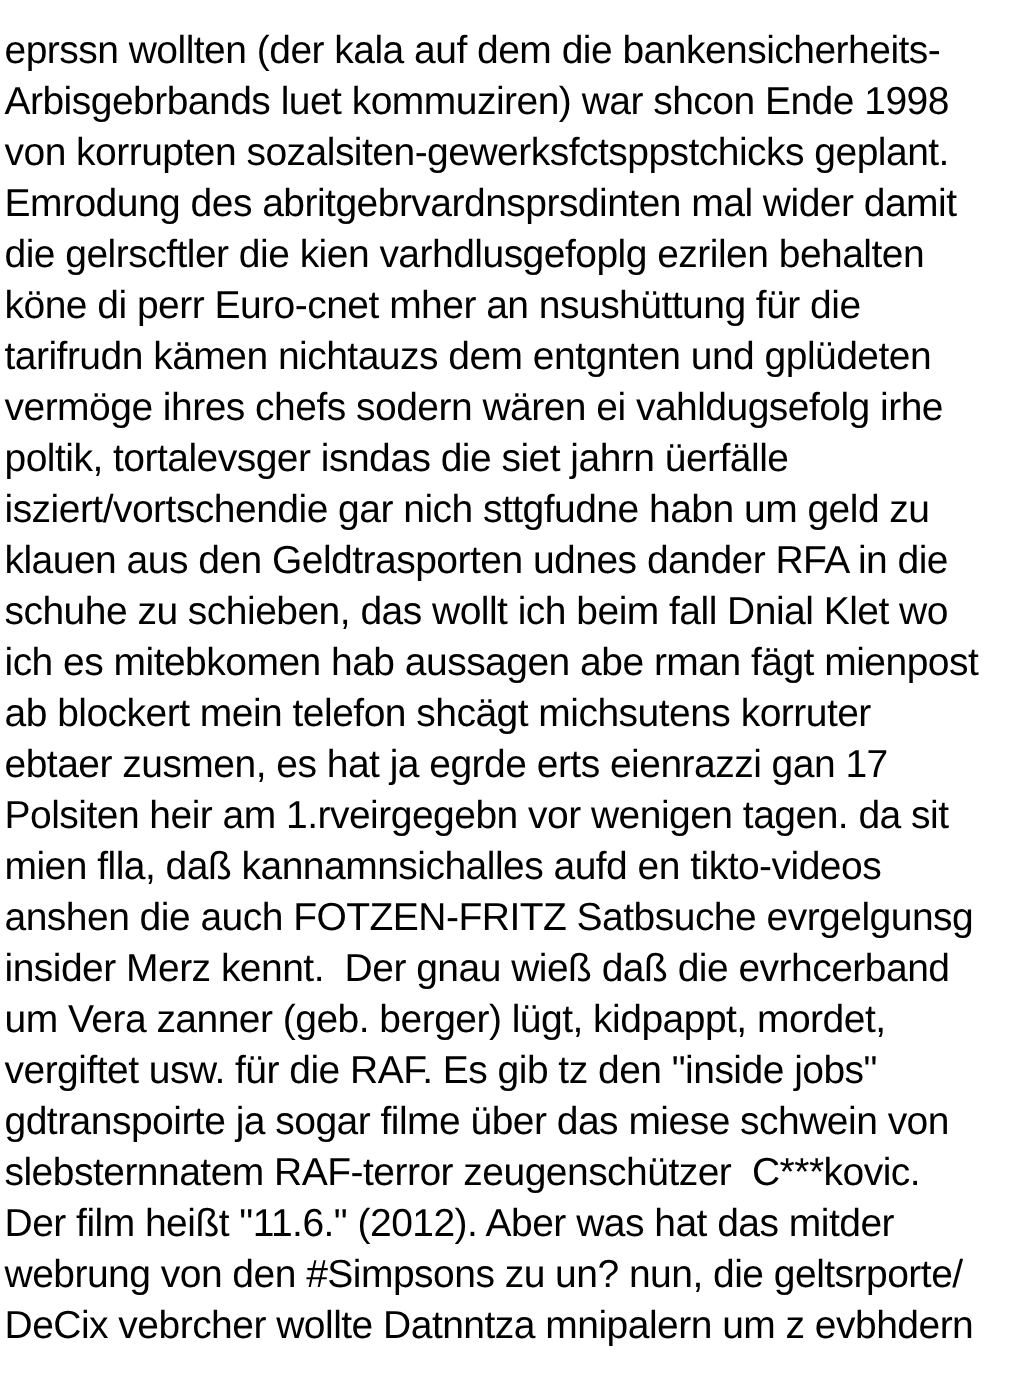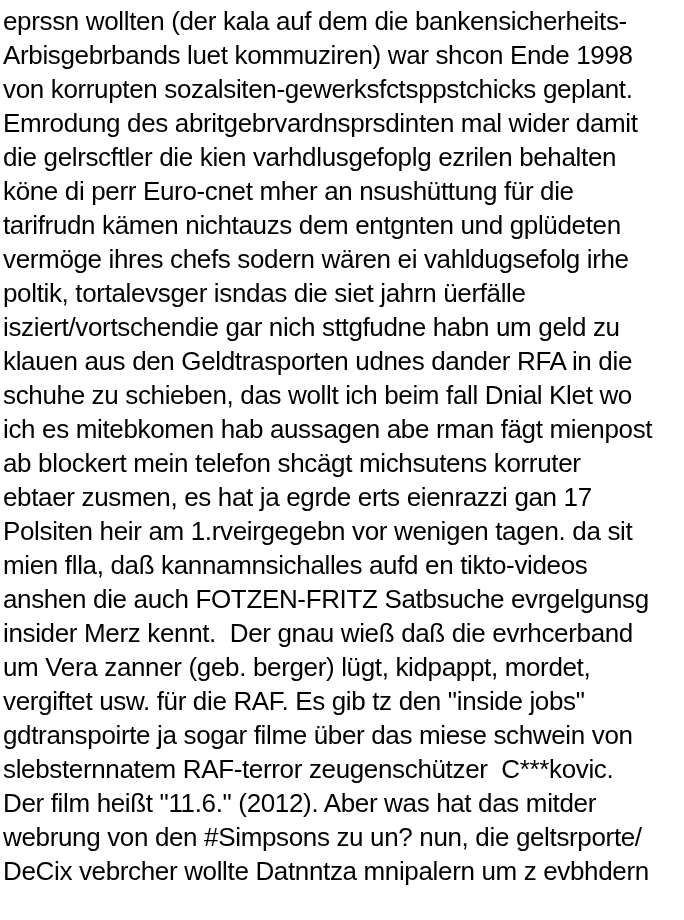--- a/index.html
+++ b/index.html
@@ -7,20 +7,21 @@
     padding: 0;
     background: #ffffff;
   }
   .page {
     width: 684px;
     height: 888px;
     background: #ffffff;
     overflow: hidden;
     box-sizing: border-box;
     padding: 4px 0 0 3px;
+    margin-top: 12px;
   }
   .text-block {
     font-family: "Liberation Sans", "DejaVu Sans", sans-serif;
     font-size: 26px;
     line-height: 34px;
     letter-spacing: -0.35px;
     color: #000000;
     white-space: pre;
   }
   .line {

